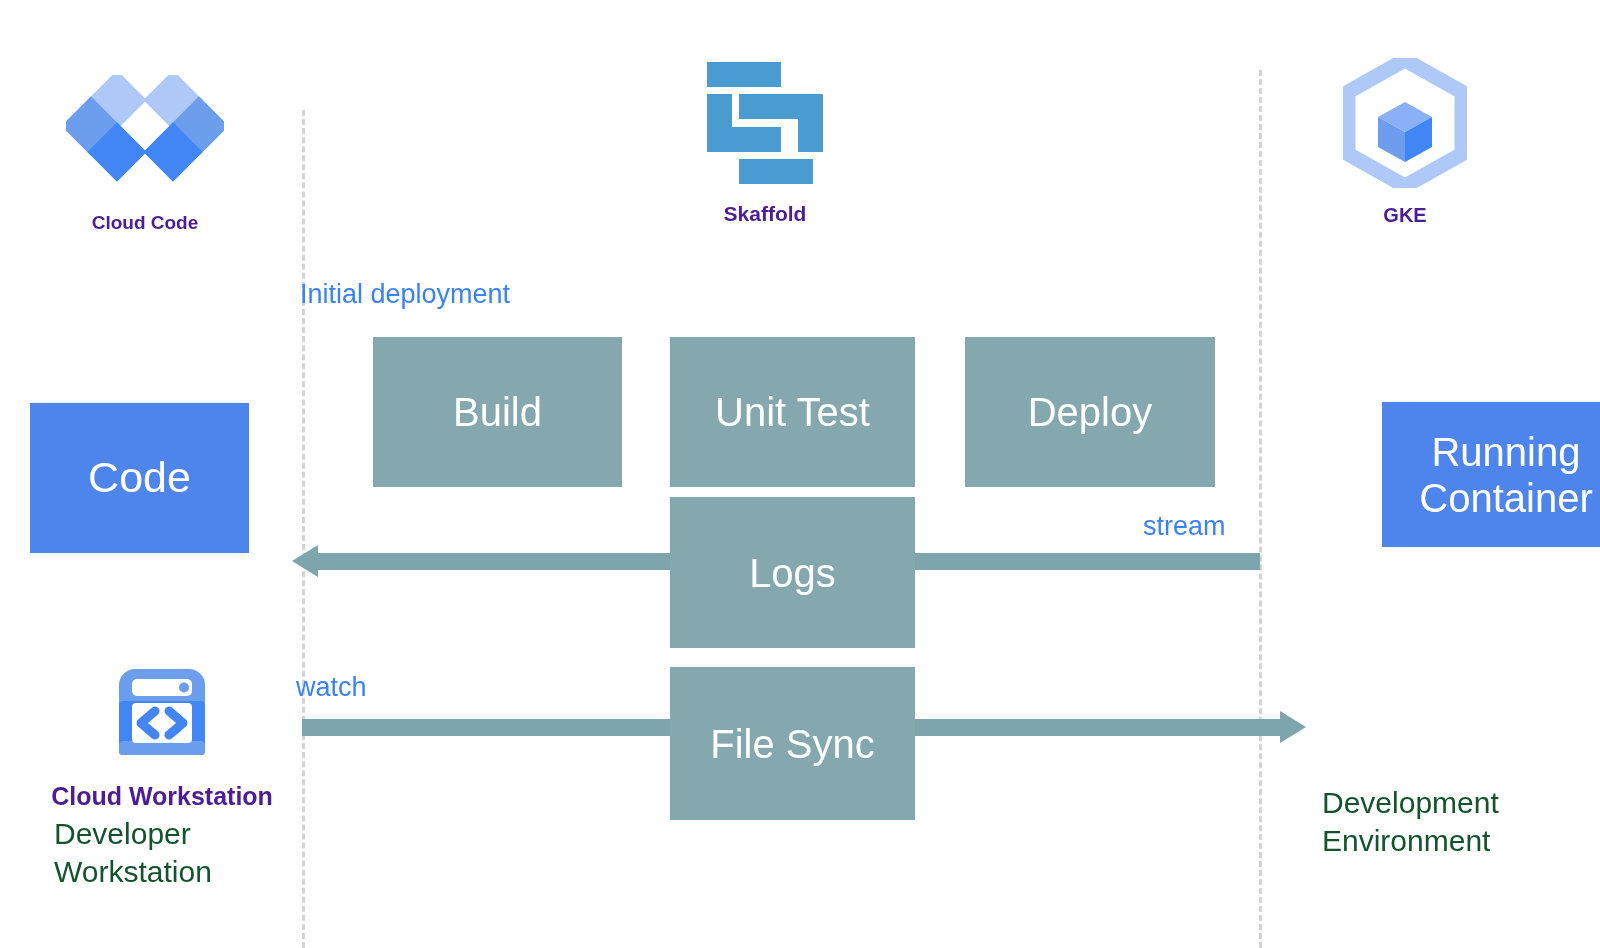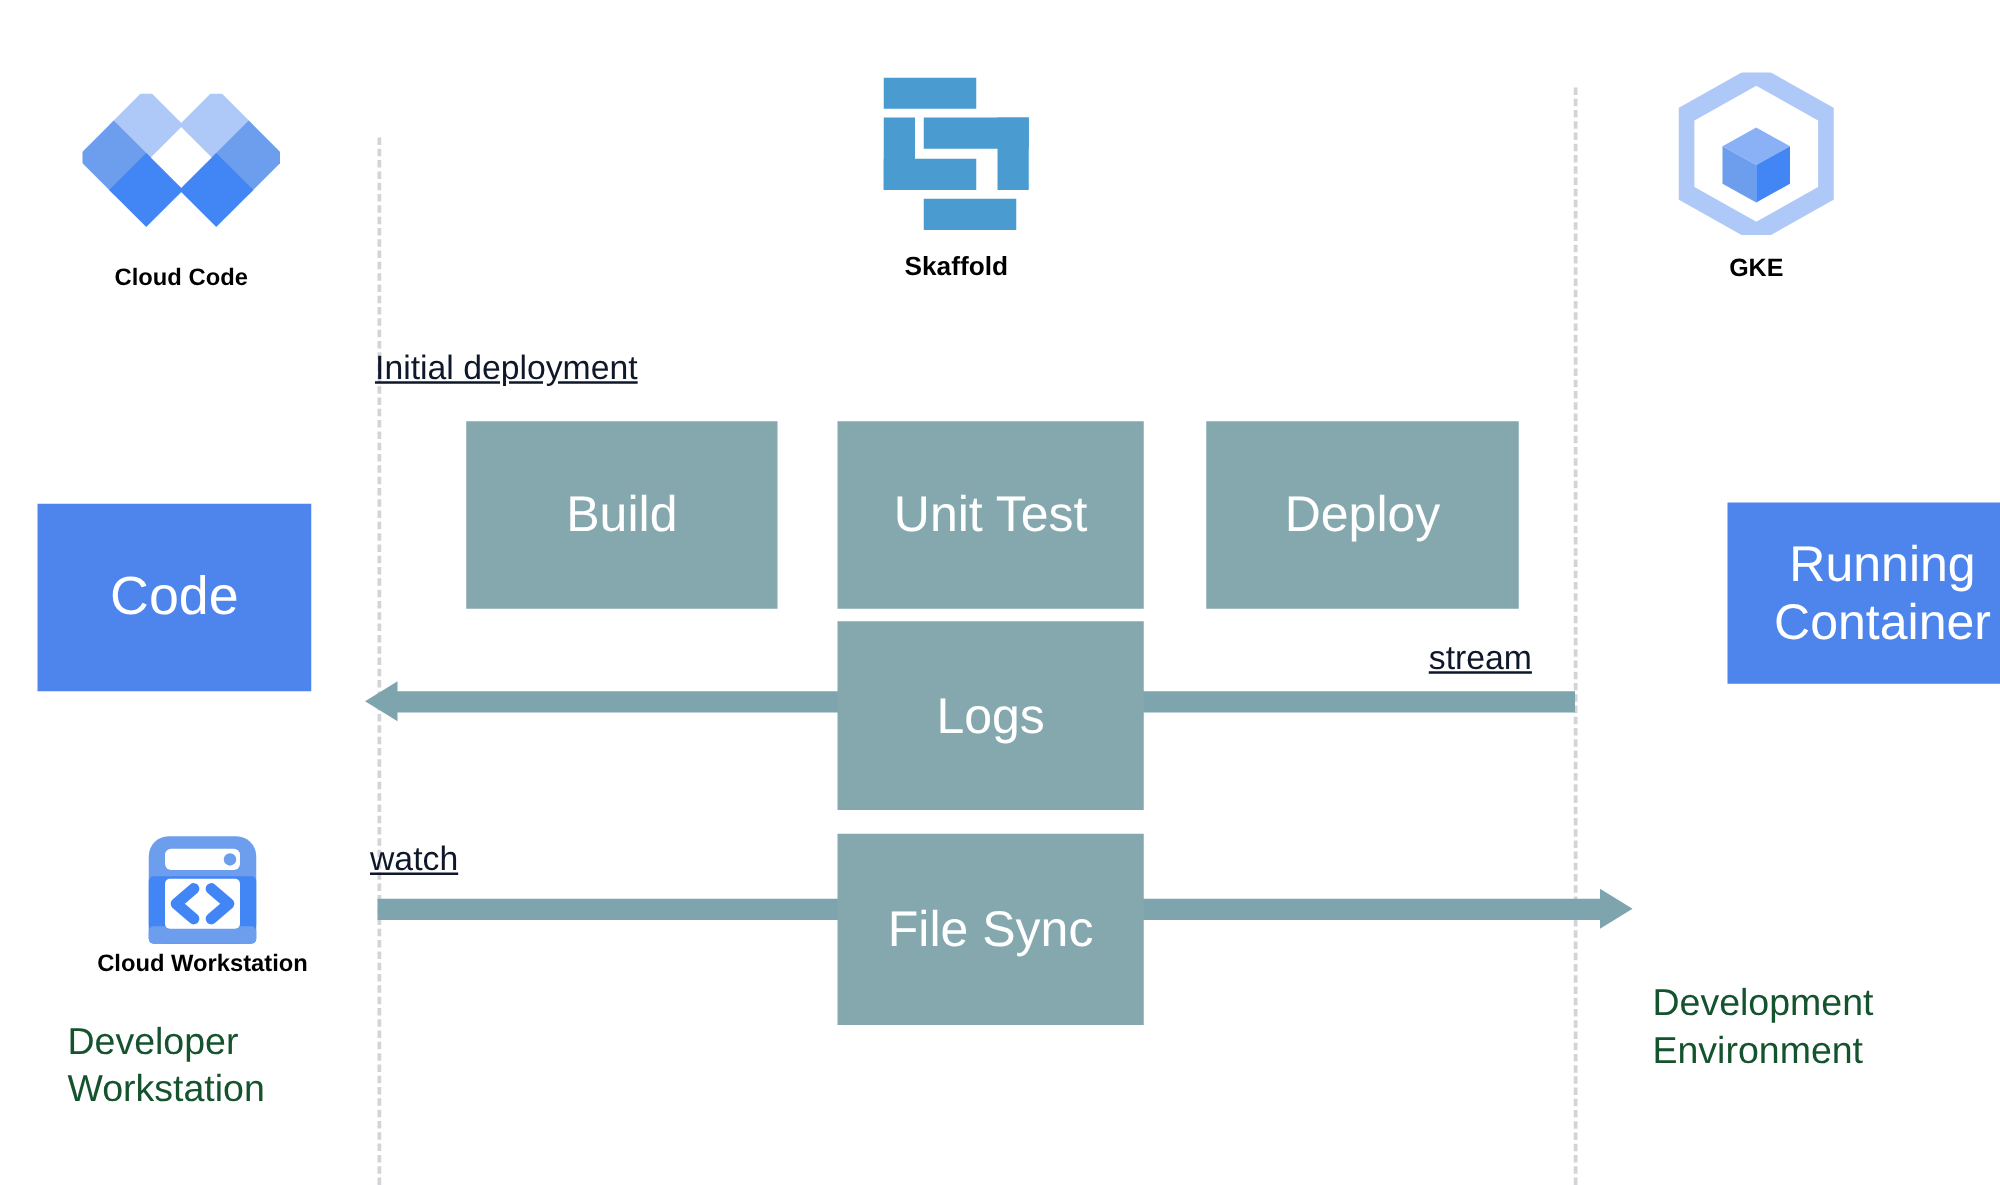--- a/index.html
+++ b/index.html
@@ -68,24 +68,23 @@
 
   #arrow-sync-shaft  { left: 302px; top: 719px; width: 980px; }
   #arrow-sync-head   { left: 1280px; top: 711px;
                        border-top: 16px solid transparent;
                        border-bottom: 16px solid transparent;
                        border-left: 26px solid #7ea5ad; }
 
   
   .label-dark {
     position: absolute;
-    color: #0f172a;
+    color: #3b82f6;
     font-size: 27px;
     white-space: nowrap;
-    text-decoration: underline;
   }
   #label-initial-deployment { left: 300px;  top: 279px; }
   #label-watch              { left: 296px;  top: 672px; }
   #label-stream             { left: 1143px; top: 511px; }
 
   .env-text {
     position: absolute;
     color: #14532d;
     font-size: 30px;
     line-height: 1.28;
@@ -95,34 +94,34 @@
   #text-development-env       { left: 1322px; top: 784px; }
 
   
   .logo-group {
     position: absolute;
     display: flex;
     flex-direction: column;
     align-items: center;
   }
   .logo-caption {
-    color: #000000;
+    color: #4c1d95;
     font-weight: bold;
     white-space: nowrap;
     text-align: right;
   }
   #logo-cloud-code   { left: 45px;   top: 75px;  width: 200px; }
   #logo-skaffold     { left: 665px;  top: 62px;  width: 200px; }
   #logo-gke          { left: 1305px; top: 58px;  width: 200px; }
   #logo-workstation  { left: 58px;   top: 665px; width: 208px; }
 
   #logo-cloud-code  .logo-caption { font-size: 19px; margin-top: 19px; }
   #logo-skaffold    .logo-caption { font-size: 21px; margin-top: 18px; }
   #logo-gke         .logo-caption { font-size: 20px; margin-top: 16px; }
-  #logo-workstation .logo-caption { font-size: 19px; margin-top: 2px; }
+  #logo-workstation .logo-caption { font-size: 25px; margin-top: 23px; }
 
   svg { display: block; }
 </style>
 </head>
 <body>
 
 <div id="canvas">
 
   <div class="boundary" id="boundary-left"></div>
   <div class="boundary" id="boundary-right"></div>

